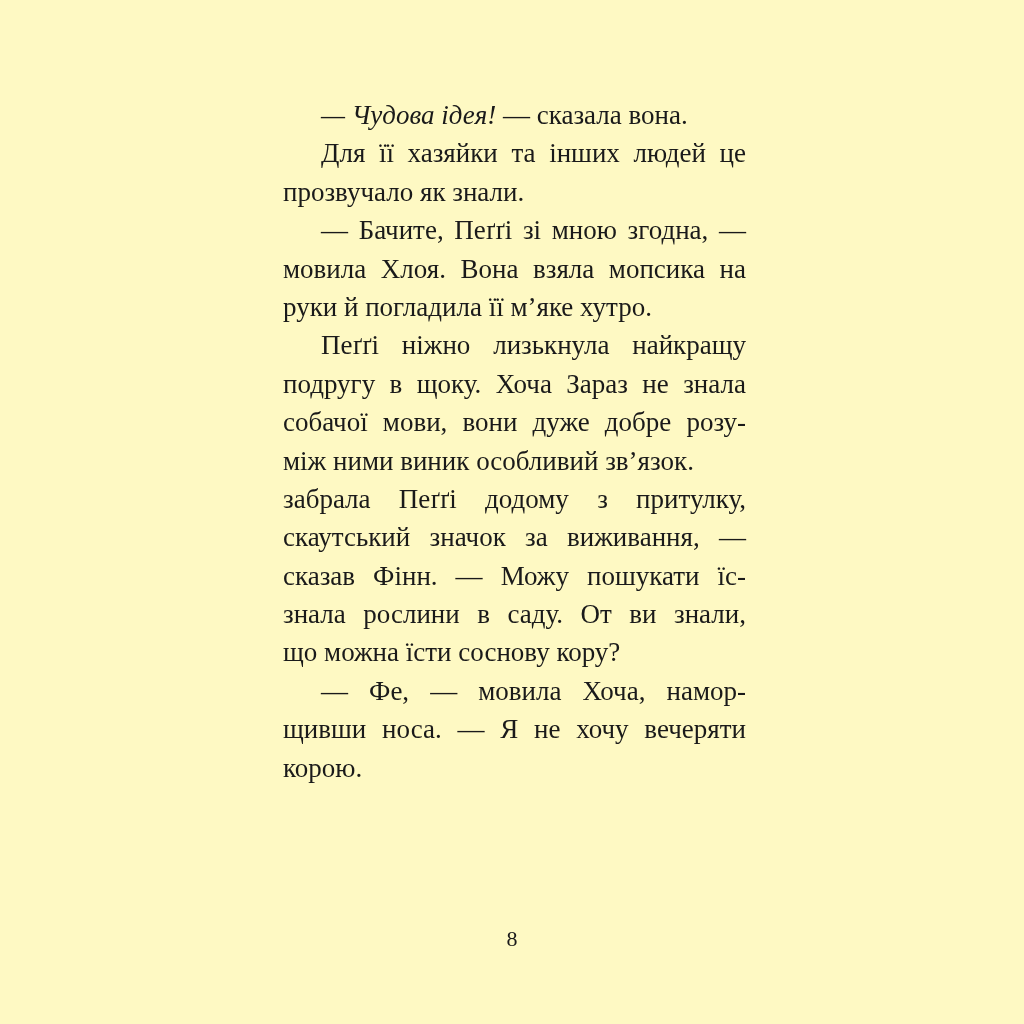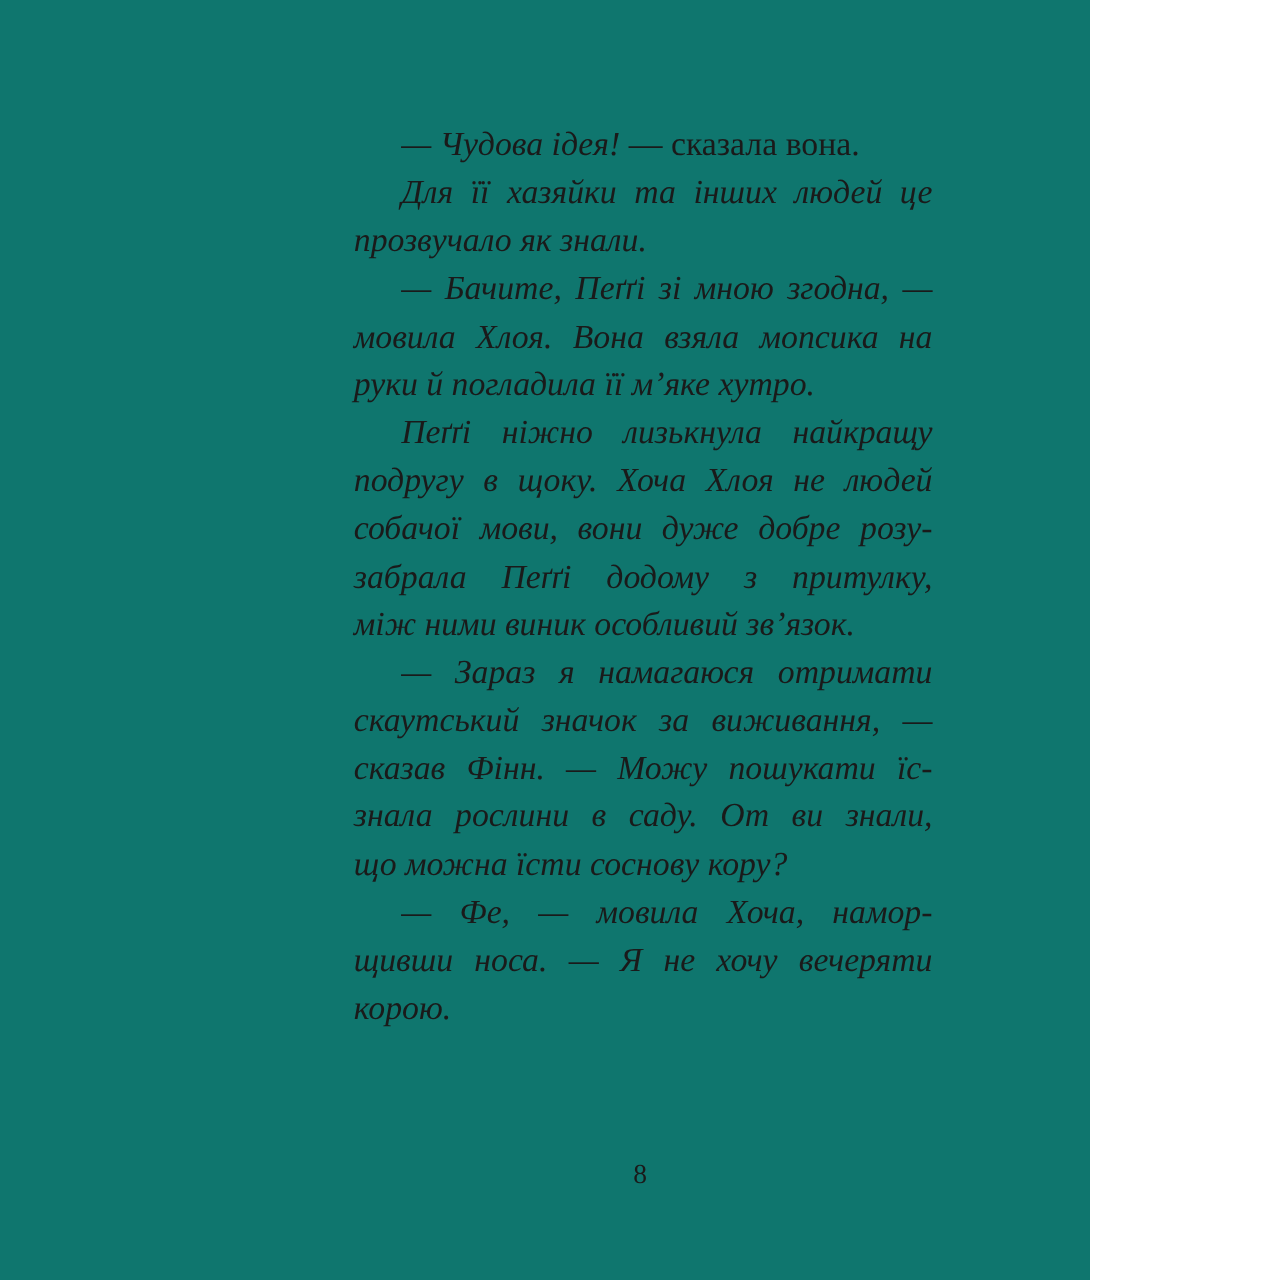--- a/index.html
+++ b/index.html
@@ -5,43 +5,42 @@
     html, body {
       margin: 0;
       padding: 0;
       background: #ffffff;
       width: 1024px;
       height: 1024px;
       overflow: hidden;
     }
     .page {
       position: relative;
-      width: 872px;
+      width: 1024px;
       height: 1024px;
-      background: #0f766e;
+      background: #fef9c3;
     }
     .text-block {
       position: absolute;
       left: 283px;
       top: 96px;
       width: 463px;
       font-family: "Liberation Serif", "DejaVu Serif", serif;
       font-size: 27px;
       line-height: 38.4px;
       color: #1a1a1a;
     }
     .line {
       display: block;
       white-space: nowrap;
       height: 38.4px;
     }
     .line.justify {
       text-align: justify;
       text-align-last: justify;
-      font-style: italic;
     }
     .line.indent {
       padding-left: 38px;
     }
     .line.last {
       text-align: left;
       text-align-last: left;
     }
     .italic {
       font-style: italic;
@@ -62,25 +61,24 @@
 
 <div class="page">
   <div class="text-block">
     <span class="line indent last"><span class="italic">— Чудова ідея!</span><span> — сказала вона.</span></span>
     <span class="line justify indent">Для її хазяйки та інших людей це</span>
     <span class="line justify last">прозвучало як знали.</span>
     <span class="line justify indent">— Бачите, Пеґґі зі мною згодна, —</span>
     <span class="line justify">мовила Хлоя. Вона взяла мопсика на</span>
     <span class="line justify last">руки й погладила її м’яке хутро.</span>
     <span class="line justify indent">Пеґґі ніжно лизькнула найкращу</span>
-    <span class="line justify">подругу в щоку. Хоча Хлоя не людей</span>
+    <span class="line justify">подругу в щоку. Хоча Зараз не знала</span>
     <span class="line justify">собачої мови, вони дуже добре розу-</span>
+    <span class="line justify last">між ними виник особливий зв’язок.</span>
     <span class="line justify">забрала Пеґґі додому з притулку,</span>
-    <span class="line justify last">між ними виник особливий зв’язок.</span>
-    <span class="line justify indent">— Зараз я намагаюся отримати</span>
     <span class="line justify">скаутський значок за виживання, —</span>
     <span class="line justify">сказав Фінн. — Можу пошукати їс-</span>
     <span class="line justify">знала рослини в саду. От ви знали,</span>
     <span class="line justify last">що можна їсти соснову кору?</span>
     <span class="line justify indent">— Фе, — мовила Хоча, намор-</span>
     <span class="line justify">щивши носа. — Я не хочу вечеряти</span>
     <span class="line justify last">корою.</span>
   </div>
   <div class="page-number">8</div>
 </div>

